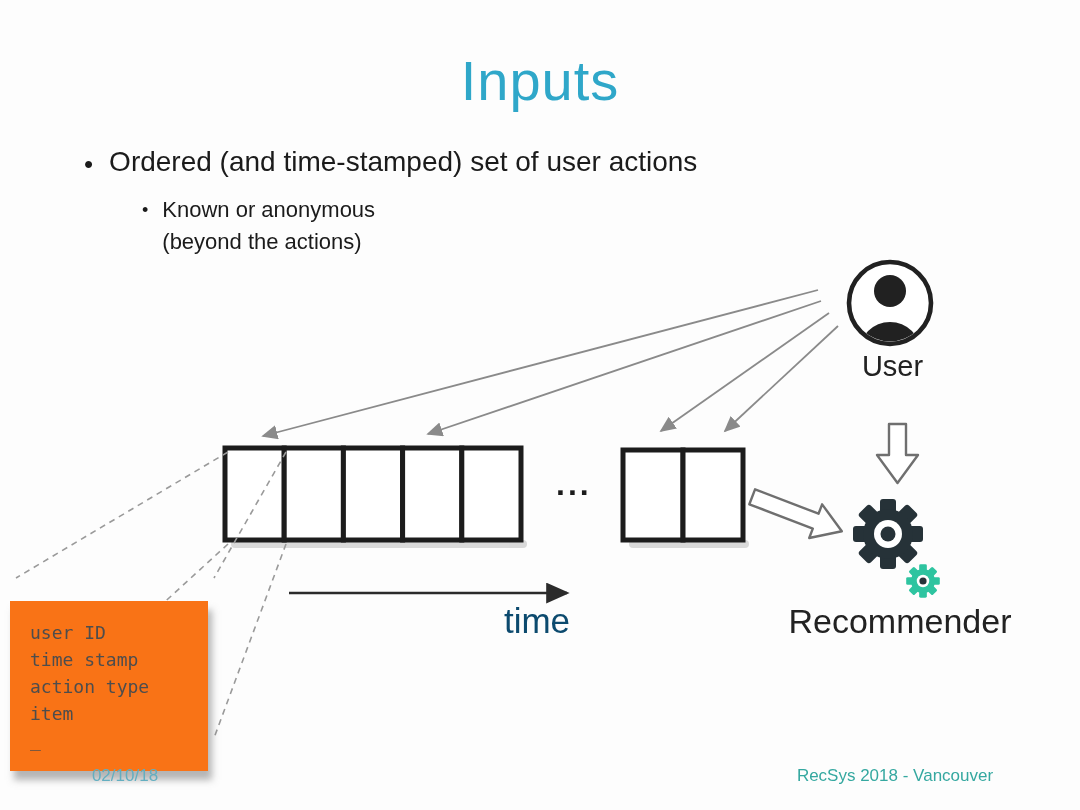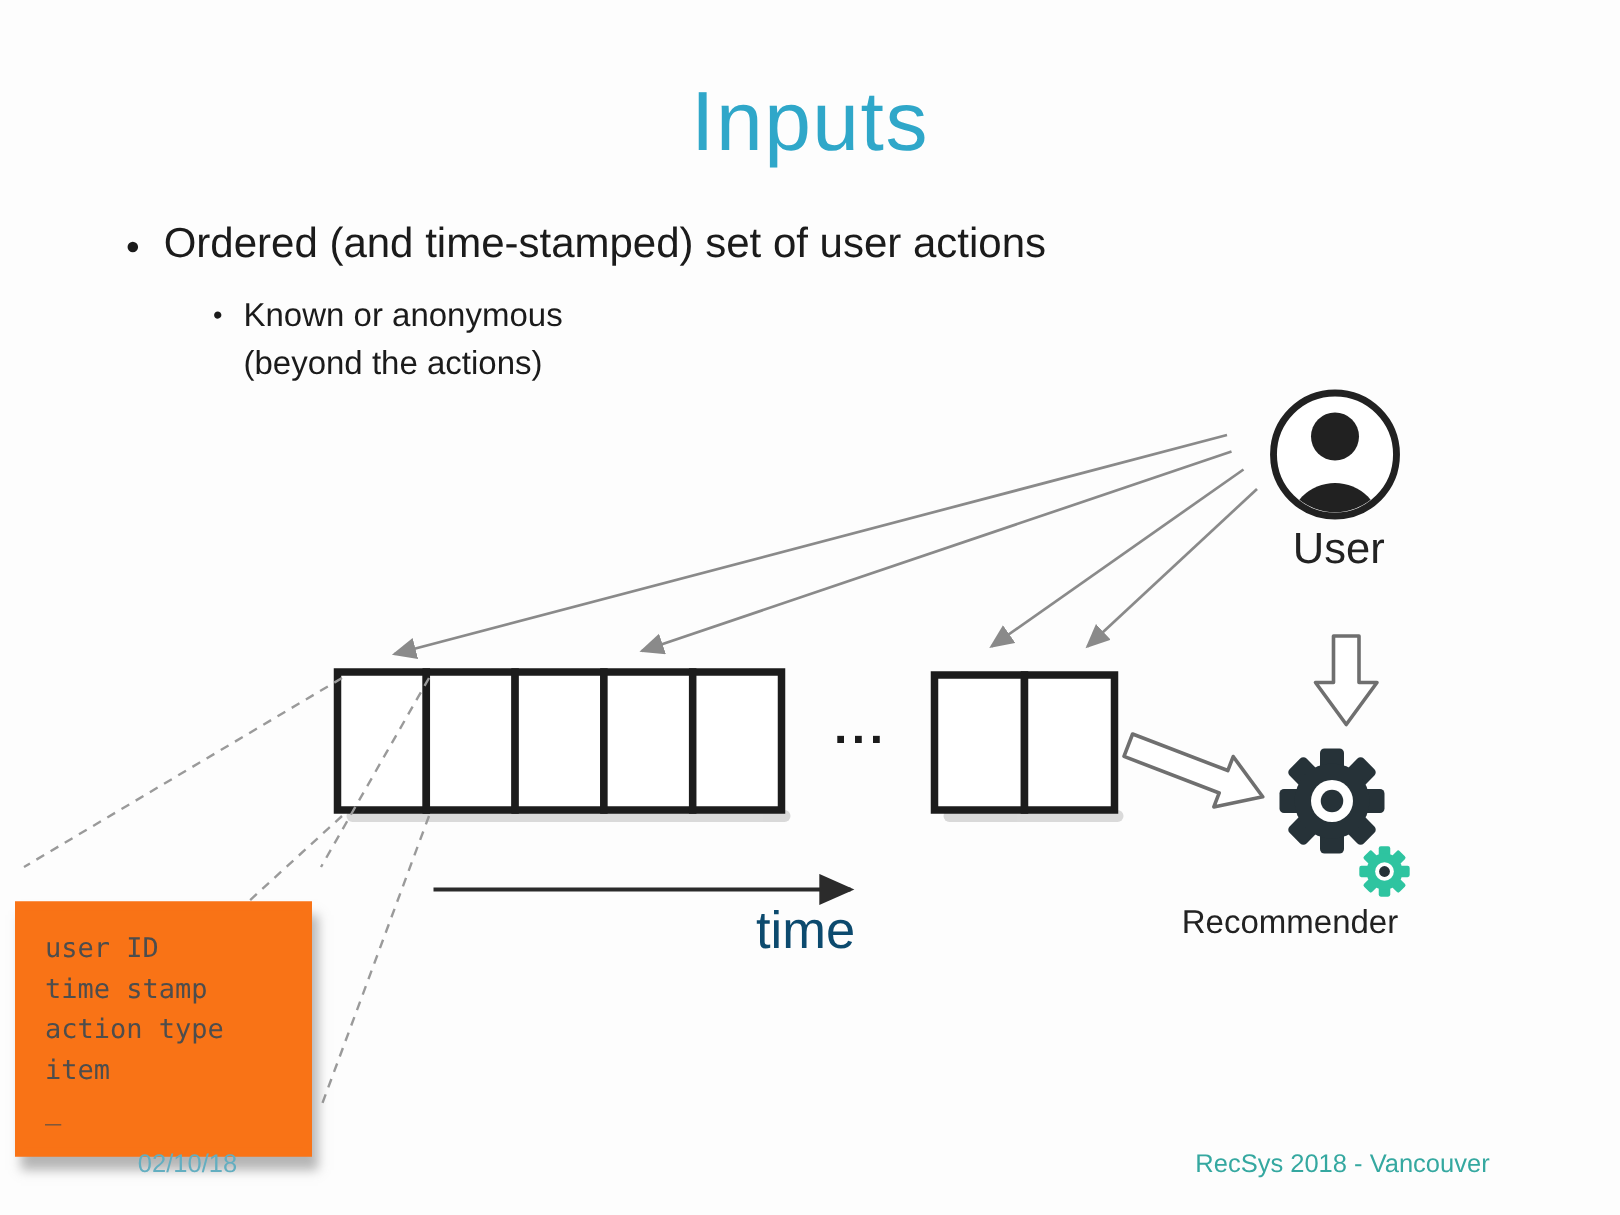--- a/index.html
+++ b/index.html
@@ -15,21 +15,21 @@
   }
   .bullet-row{top:146px;left:84px;display:flex;align-items:flex-start;
     font-size:28px;color:#1b1b1b;}
   .bullet-glyph{font-size:26px;margin-right:16px;line-height:36px;}
   .sub-bullet-row{top:194px;left:142px;display:flex;align-items:flex-start;
     font-size:22px;color:#1b1b1b;line-height:32px;}
   .sub-bullet-row .bullet-glyph{font-size:18px;margin-right:14px;line-height:32px;}
   .diagram-svg{top:0;left:0;width:1080px;height:810px;}
   .label{color:#222;text-align:center;}
   .user-label{top:350px;left:840px;width:105px;font-size:29px;}
-  .recommender-label{top:602px;left:740px;width:240px;font-size:22px;}
+  .recommender-label{top:602px;left:780px;width:240px;font-size:34px;}
   .time-label{top:601px;left:487px;width:100px;font-size:35px;color:#0c4a6e;}
   .ellipsis-dots{top:466px;left:556px;font-size:32px;font-weight:bold;
     letter-spacing:3px;color:#1b1b1b;}
   .record-box{
     top:577px;left:10px;width:172px;height:128px;
     background:#f97316;border:6px solid #f97316;
     padding:12px 0 18px 14px;
     box-shadow:4px 9px 7px rgba(110,110,110,0.5);
     font-family:"DejaVu Sans Mono","Liberation Mono",monospace;
     font-size:18px;line-height:27px;color:#4d4d4d;margin-top:24px;

